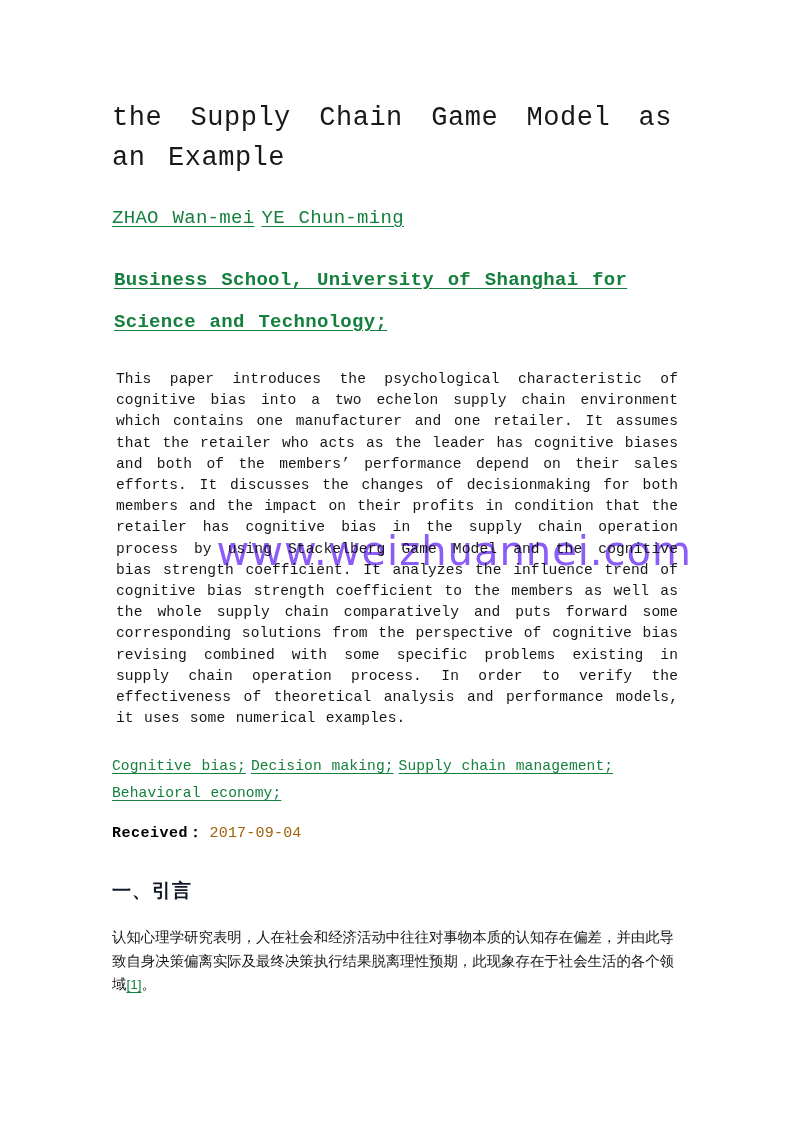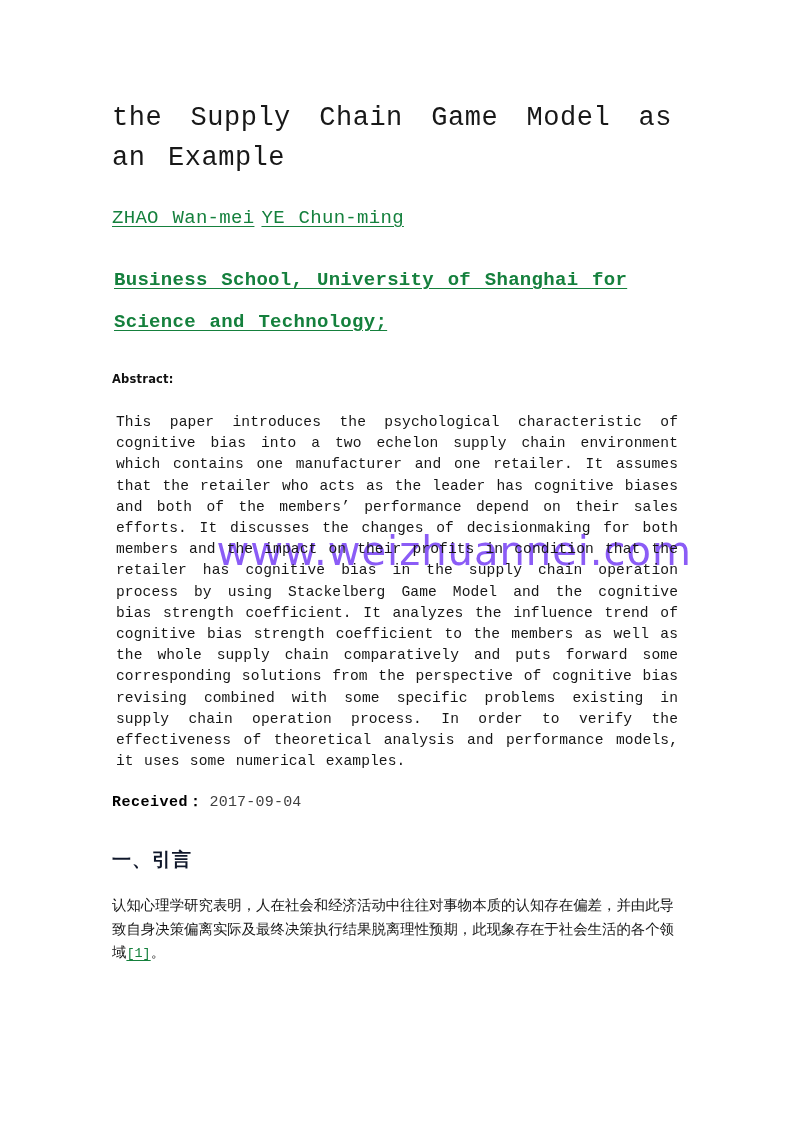--- a/index.html
+++ b/index.html
@@ -141,39 +141,39 @@
     font-size: 15px;
     line-height: 22px;
     letter-spacing: 0.2px;
   }
   .received-label {
     font-weight: 700;
     letter-spacing: 0.5px;
   }
   .received-value {
     padding-left: 6px;
-    color: #404040;
+    color: #a16207;
   }
 
   
   .cn-heading {
     margin: 0;
     padding-top: 33px;
     font-family: "DejaVu Sans", "Liberation Sans", sans-serif;
     font-size: 19px;
     font-weight: 700;
     letter-spacing: 1px;
     color: #0f172a;
   }
 
   
   .cn-body {
     margin: 0;
     padding-top: 22px;
-    font-family: Liberation Mono, monospace;
+    font-family: Liberation Sans, sans-serif;
     font-size: 14.4px;
     line-height: 23.5px;
     text-align: justify;
     text-align-last: left;
     color: #161616;
     width: 562px;
   }
   .ref-link { font-size: 13.5px; }
 </style>
 </head>
@@ -184,25 +184,25 @@
   <div class="watermark">www.weizhuannei.com</div>
 
   <div class="content">
 
     <h1 class="doc-title">the Supply Chain Game Model as an Example</h1>
 
     <p class="authors"><a href="#">ZHAO Wan-mei</a><span class="author-sep"></span><a href="#">YE Chun-ming</a></p>
 
     <p class="affil"><a href="#">Business School, University of Shanghai for Science and Technology;</a></p>
 
-    <p class="meta-label">Abstract:</p>
 
     <p class="abstract-body">This paper introduces the psychological characteristic of cognitive bias into a two echelon supply chain environment which contains one manufacturer and one retailer. It assumes that the retailer who acts as the leader has cognitive biases and both of the members’ performance depend on their sales efforts. It discusses the changes of decisionmaking for both members and the impact on their profits in condition that the retailer has cognitive bias in the supply chain operation process by using Stackelberg Game Model and the cognitive bias strength coefficient. It analyzes the influence trend of cognitive bias strength coefficient to the members as well as the whole supply chain comparatively and puts forward some corresponding solutions from the perspective of cognitive bias revising combined with some specific problems existing in supply chain operation process. In order to verify the effectiveness of theoretical analysis and performance models, it uses some numerical examples.</p>
 
 
+    <p class="keywords"><a href="#">Cognitive bias;</a><span class="kw-gap"></span><a href="#">Decision making;</a><span class="kw-gap"></span><a href="#">Supply chain management;</a><span class="kw-gap"></span><a href="#">Behavioral economy;</a></p>
 
     <p class="received"><span class="received-label">Received：</span><span class="received-value">2017-09-04</span></p>
 
     <h2 class="cn-heading">一、引言</h2>
 
     <p class="cn-body"><span>认知心理学研究表明，人在社会和经济活动中往往对事物本质的认知存在偏差，并由此导致自身决策偏离实际及最终决策执行结果脱离理性预期，此现象存在于社会生活的各个领域</span><a class="ref-link" href="#">[1]</a><span>。</span></p>
 
   </div>
 </div>
 

